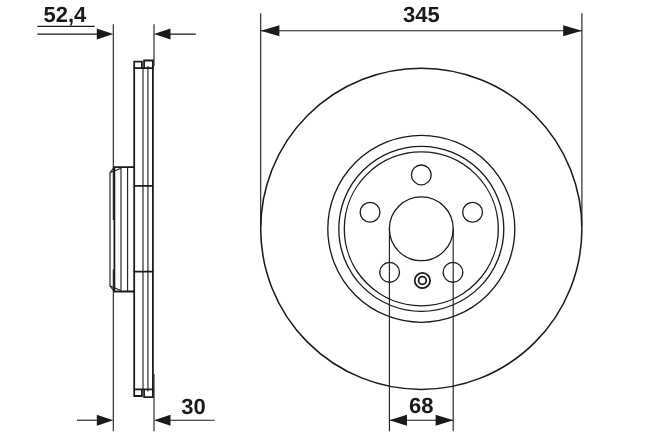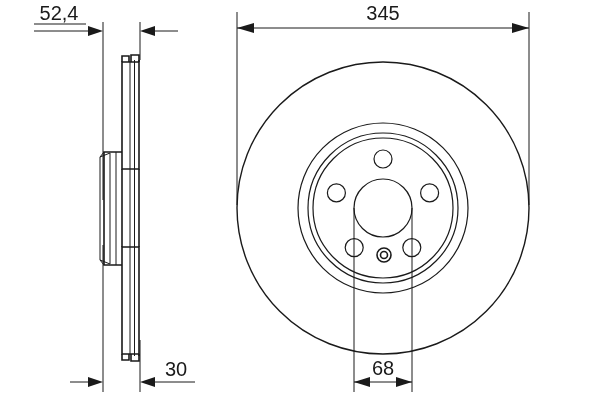--- a/index.html
+++ b/index.html
@@ -11,20 +11,21 @@
     width: 600px;
     height: 400px;
     overflow: hidden;
     font-family: "Liberation Sans", sans-serif;
   }
   #drawing-root {
     position: relative;
     width: 519px;
     height: 400px;
     background: #ffffff;
+    font-weight: bold;
   }
   svg.technical-drawing {
     display: block;
     width: 600px;
     height: 400px;
   }
   .outline {
     fill: none;
     stroke: #1a1a1a;
   }

